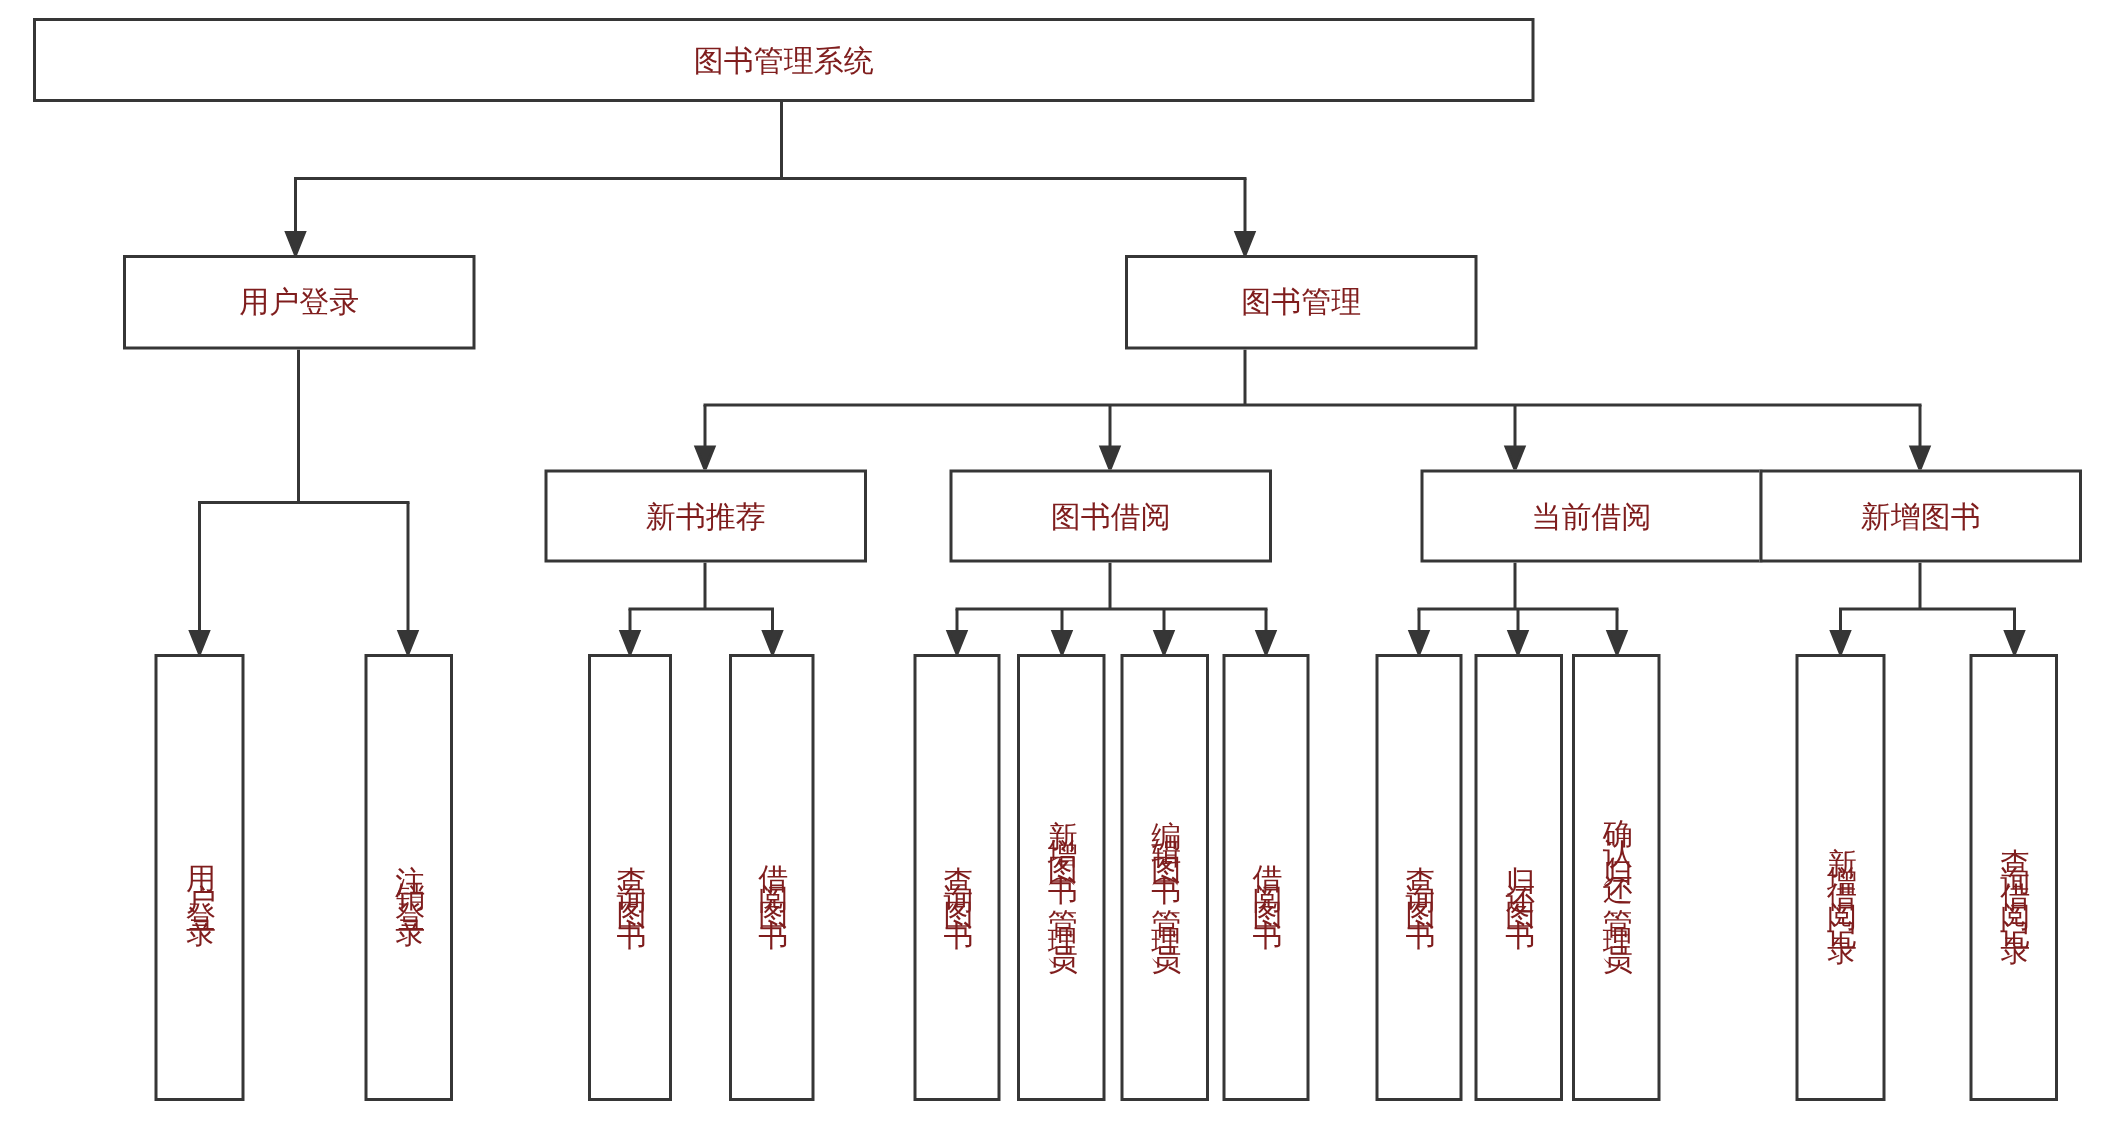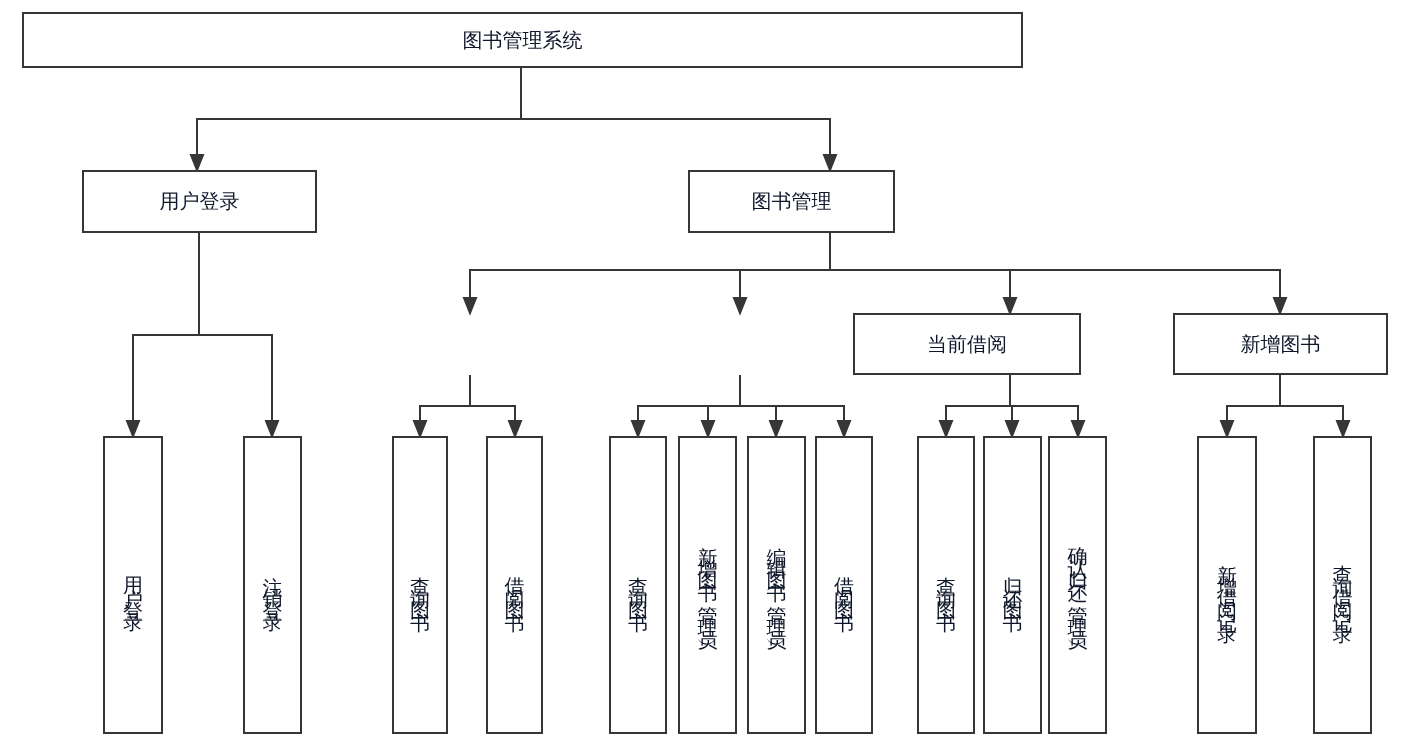--- a/index.html
+++ b/index.html
@@ -10,21 +10,21 @@
     font-family:"Liberation Sans", sans-serif;
     overflow:hidden;
   }
   .connectors{position:absolute;left:0;top:0;}
   .box{
     position:absolute;
     box-sizing:border-box;
     border:2px solid #363636;
     background:#ffffff;
     display:flex;align-items:center;justify-content:center;
-    color:#0f172a;
+    color:#7f1d1d;
     font-size:20px;
     text-align:center;
   }
   .leaf span{
     writing-mode:vertical-rl;
     text-orientation:mixed;
     letter-spacing:12px;
     line-height:1.15;
     display:block;
   }
@@ -118,25 +118,31 @@
     </g>
   </svg>
 
   <div class="box" style="left:22px;top:12px;width:1001px;height:56px;">
     <span>图书管理系统</span>
   </div>
 
   <div class="box" style="left:82px;top:170px;width:235px;height:63px;">
     <span>用户登录</span>
   </div>
-  <div class="box" style="left:688px;top:170px;width:207px;height:63px;">
+  <div class="box" style="left:750px;top:170px;width:235px;height:63px;">
     <span>图书管理</span>
   </div>
 
-  <div class="box" style="left:853px;top:313px;width:228px;height:62px;">
+  <div class="box" style="left:363px;top:313px;width:215px;height:62px;">
+    <span>新书推荐</span>
+  </div>
+  <div class="box" style="left:633px;top:313px;width:215px;height:62px;">
+    <span>图书借阅</span>
+  </div>
+  <div class="box" style="left:947px;top:313px;width:228px;height:62px;">
     <span>当前借阅</span>
   </div>
   <div class="box" style="left:1173px;top:313px;width:215px;height:62px;">
     <span>新增图书</span>
   </div>
 
   <div class="box leaf" style="left:103px;top:436px;width:60px;height:298px;">
     <span>用户登录</span>
   </div>
   <div class="box leaf" style="left:243px;top:436px;width:59px;height:298px;">

